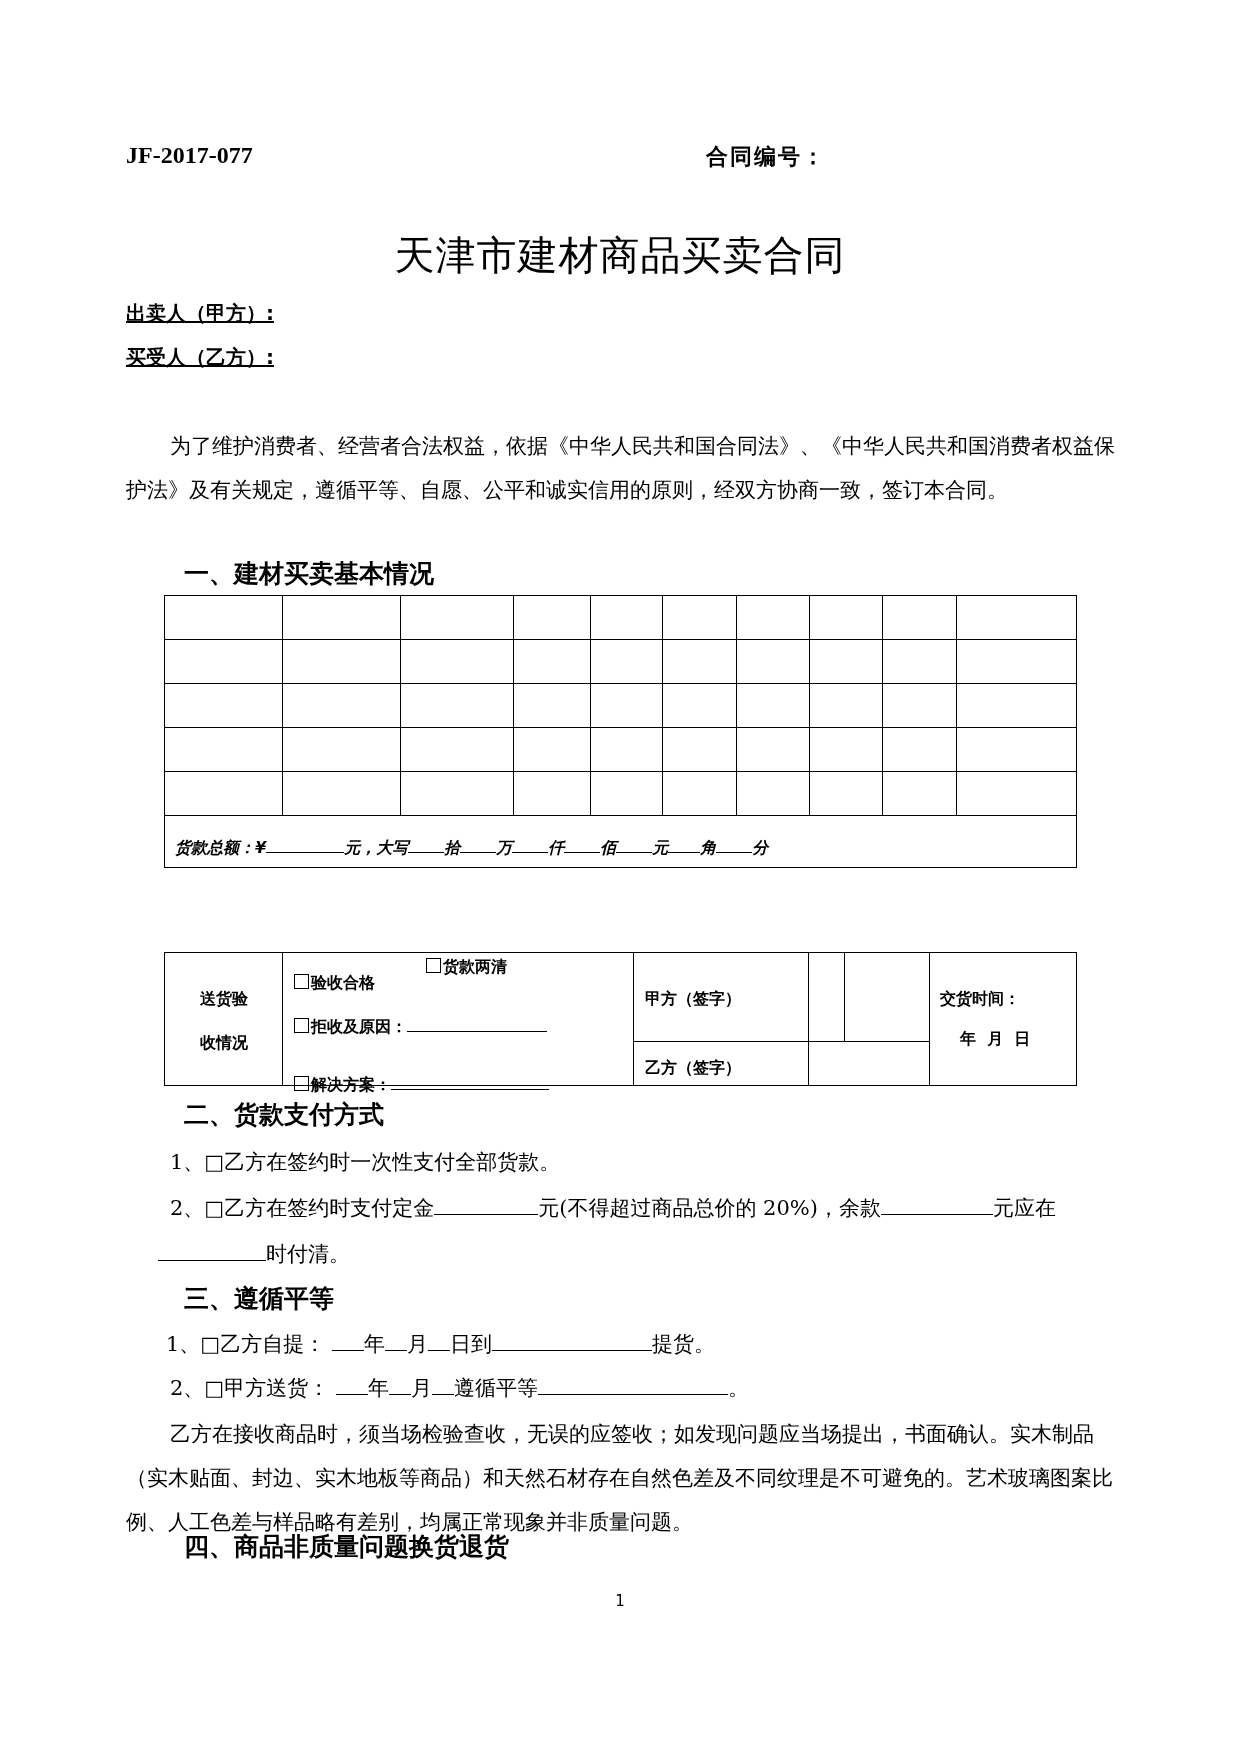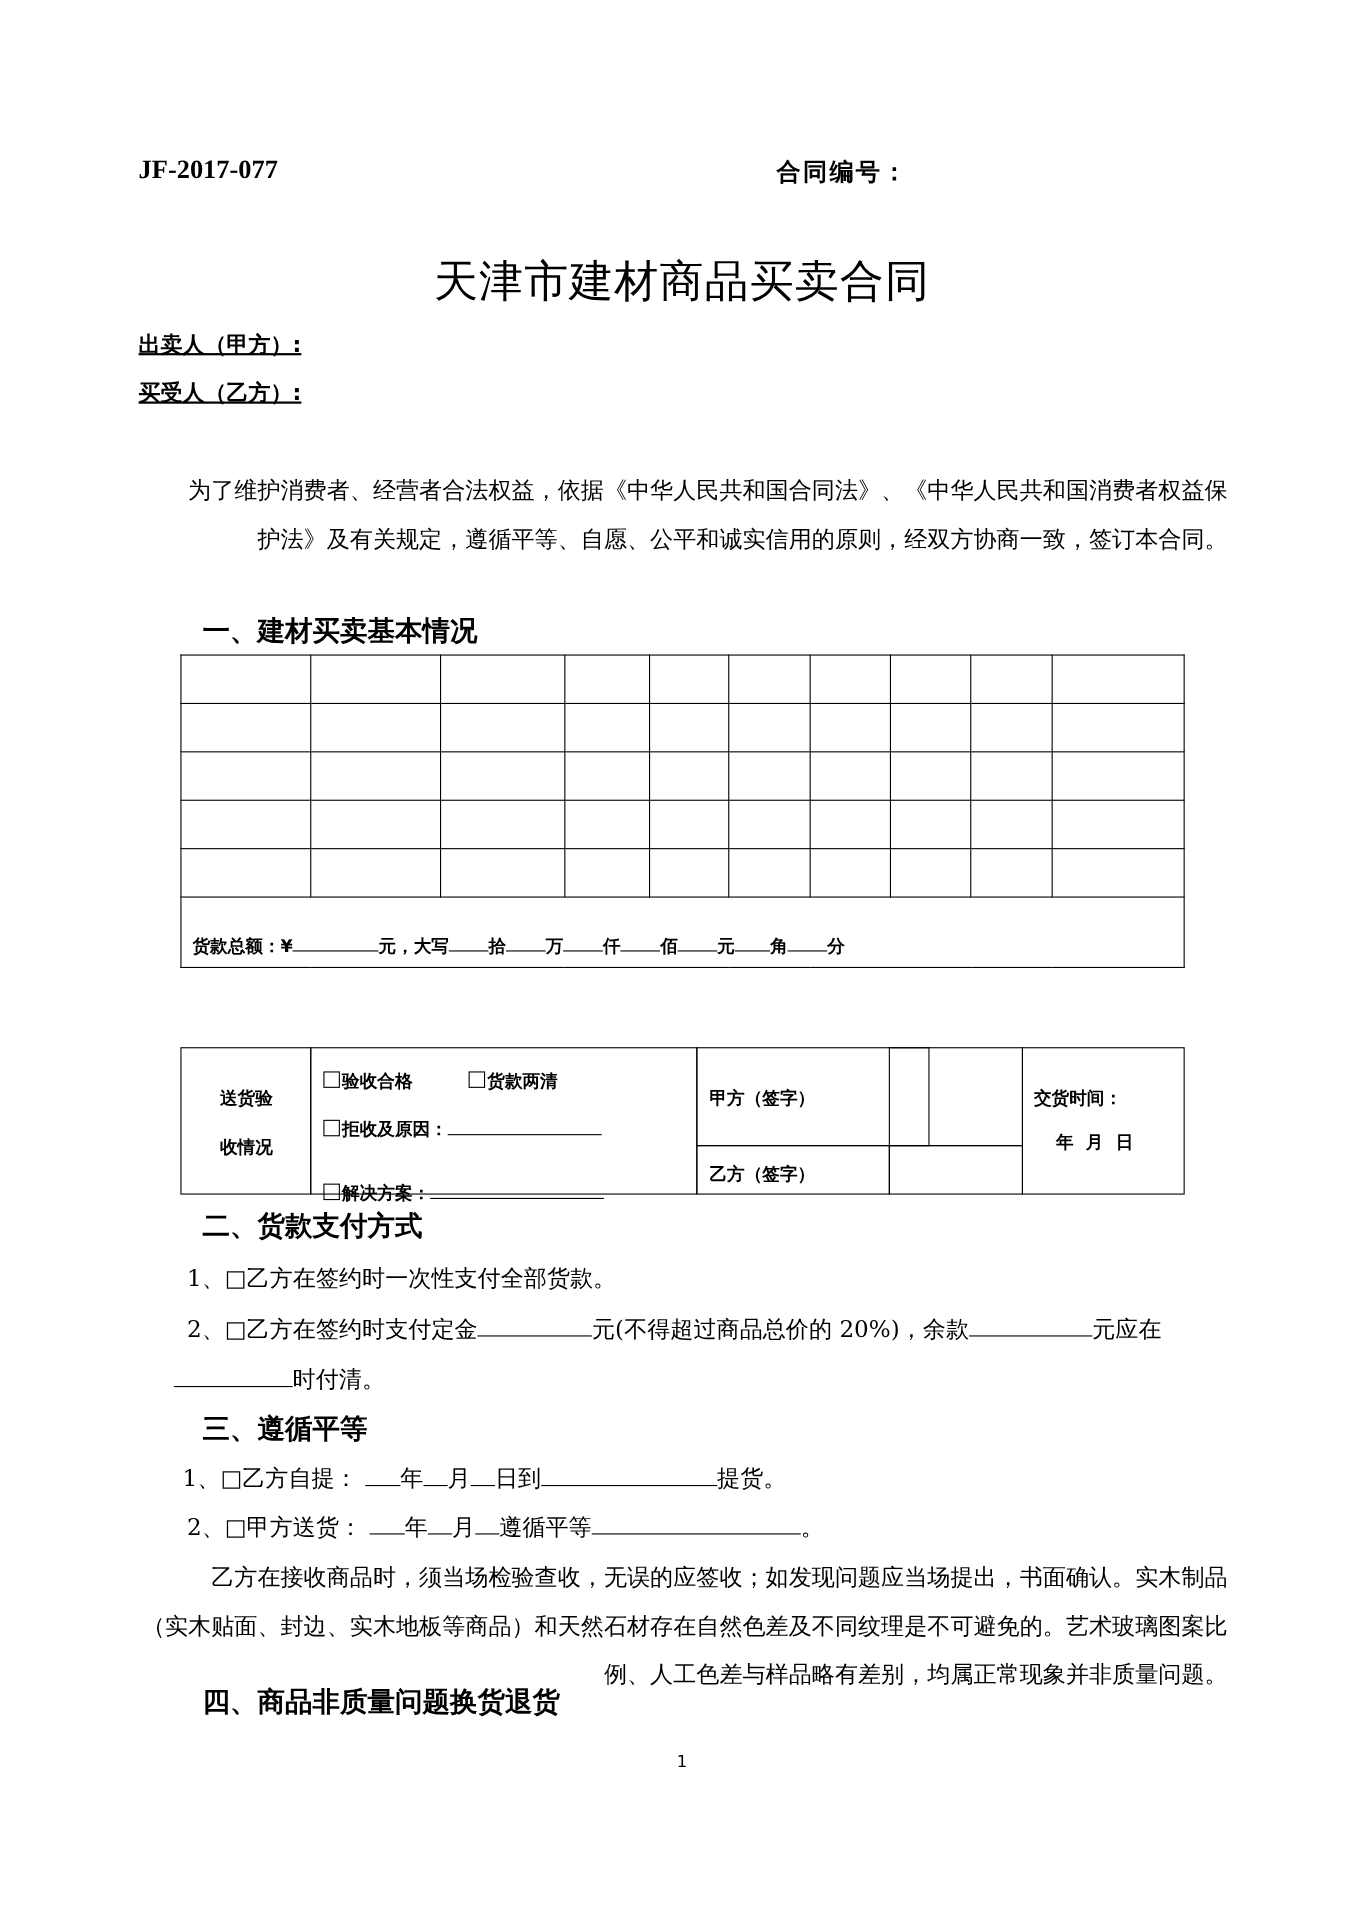--- a/index.html
+++ b/index.html
@@ -1,36 +1,36 @@
 <!DOCTYPE html>
 <html><head>
   <meta charset="utf-8">
   <style>
     html, body { margin: 0; padding: 0; background: #ffffff; }
     body { width: 1240px; height: 1754px; position: relative; overflow: hidden; color: #000;
       font-family: "DejaVu Serif", "Liberation Serif", serif; }
-    .abs { position: absolute; text-align: right; }
+    .abs { position: absolute; }
     .docno { left: 126px; top: 142px; font-family: "Liberation Serif", serif; font-weight: bold; font-size: 24px; }
     .contractno { left: 706px; top: 142px; font-family: "DejaVu Sans", sans-serif; font-weight: bold; font-size: 22px; letter-spacing: 2px; }
     .title { left: 0; width: 1240px; top: 228px; text-align: center; font-family: "DejaVu Sans", sans-serif; font-size: 40px; letter-spacing: 1px; }
     .party { left: 126px; font-family: "DejaVu Sans", sans-serif; font-weight: bold; font-size: 20px; text-decoration: underline; }
     .para { left: 126px; width: 990px; font-size: 21px; line-height: 44px; }
     .para .indent { display: inline-block; width: 44px; }
     .h2 { left: 184px; font-family: "DejaVu Sans", sans-serif; font-weight: bold; font-size: 25px; }
     .line { font-size: 21px; }
     .blank { display: inline-block; border-bottom: 1.5px solid #000; height: 20px; vertical-align: baseline; }
     .blank-sm { display: inline-block; border-bottom: 1.5px solid #000; height: 16px; vertical-align: baseline; }
 
     
     .tbl { position: absolute; left: 164px; top: 595px; width: 913px; border-collapse: collapse;
       font-family: "DejaVu Sans", sans-serif; font-weight: bold; font-size: 16px; }
     .tbl td { border: 1.5px solid #000; text-align: center; vertical-align: middle; padding: 0; }
     .tbl tr.hdr td { height: 86px; line-height: 44px; }
     .tbl tr.data td { height: 43px; }
-    .tbl tr.total td { height: 43px; text-align: left; padding-left: 10px; padding-top: 20px; font-size: 16px; }
+    .tbl tr.total td { height: 43px; text-align: left; padding-left: 10px; padding-top: 8px; font-size: 16px; font-style: italic; }
     .deliv { position: absolute; left: 164px; top: 952px; width: 913px; height: 133px;
       font-family: "DejaVu Sans", sans-serif; font-weight: bold; font-size: 16px; }
     .cell { position: absolute; border: 1.5px solid #000; box-sizing: border-box; }
     .cbox { display: inline-block; width: 13px; height: 13px; border: 1.3px solid #000; margin-right: 2px; vertical-align: -1px; }
     .pageno { left: 0; width: 1240px; top: 1592px; text-align: center; font-family: "DejaVu Sans", sans-serif; font-size: 15px; }
   </style>
 </head>
 <body>
 
 <div class="abs docno">JF-2017-077</div>
@@ -127,21 +127,21 @@
 </tbody>
   </table>
 
 <div class="deliv">
   <div class="cell" style="left:0;top:0;width:119px;height:134px;">
     <div style="position:absolute;left:0;width:118px;top:36px;text-align:center;">送货验</div>
     <div style="position:absolute;left:0;width:118px;top:80px;text-align:center;">收情况</div>
   </div>
   <div class="cell" style="left:118px;top:0;width:352px;height:134px;">
     <div style="position:absolute;left:11px;top:20px;"><span class="cbox"></span><span>验收合格</span></div>
-    <div style="position:absolute;left:143px;top:20px;font-family:Liberation Serif, serif;"><span class="cbox"></span><span>货款两清</span></div>
+    <div style="position:absolute;left:143px;top:4px;font-family:Liberation Serif, serif;"><span class="cbox"></span><span>货款两清</span></div>
     <div style="position:absolute;left:11px;top:62px;"><span class="cbox"></span><span>拒收及原因：</span><span class="blank-sm" style="width:140px"></span></div>
     <div style="position:absolute;left:11px;top:120px;"><span class="cbox"></span><span>解决方案：</span><span class="blank-sm" style="width:158px"></span></div>
   </div>
   <div class="cell" style="left:469px;top:0;width:212px;height:90px;">
     <div style="position:absolute;left:11px;top:36px;">甲方（签字）</div>
   </div>
   <div class="cell" style="left:644px;top:0;width:122px;height:90px;"></div>
   <div class="cell" style="left:469px;top:89px;width:176px;height:45px;">
     <div style="position:absolute;left:11px;top:16px;">乙方（签字）</div>
   </div>

